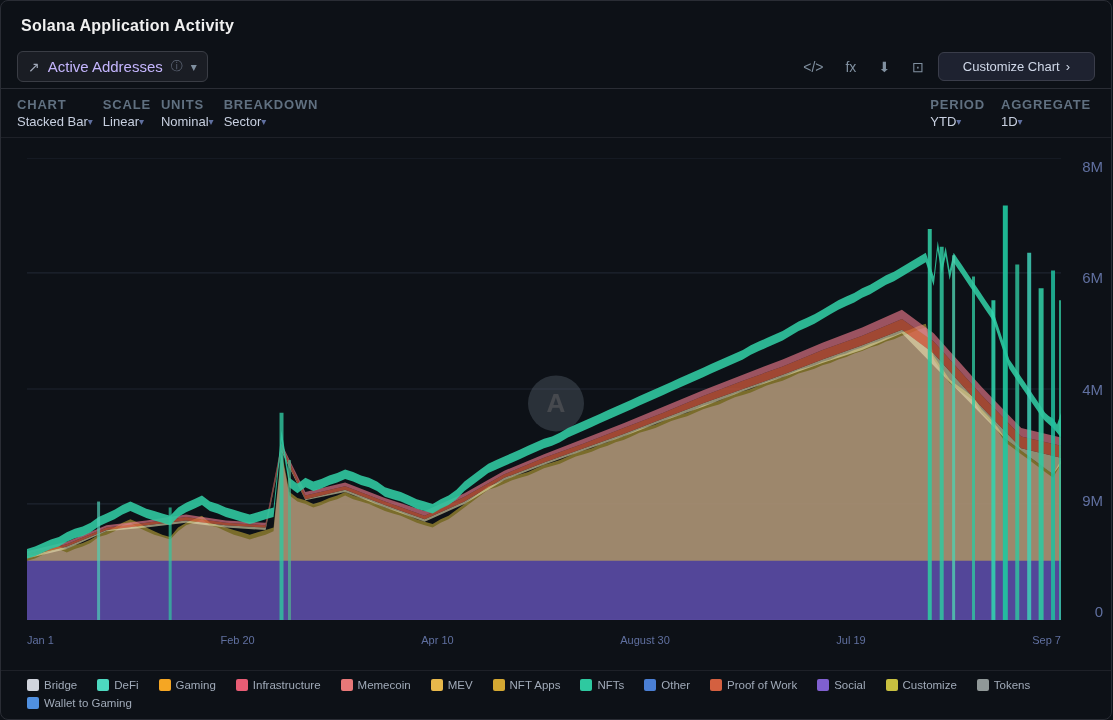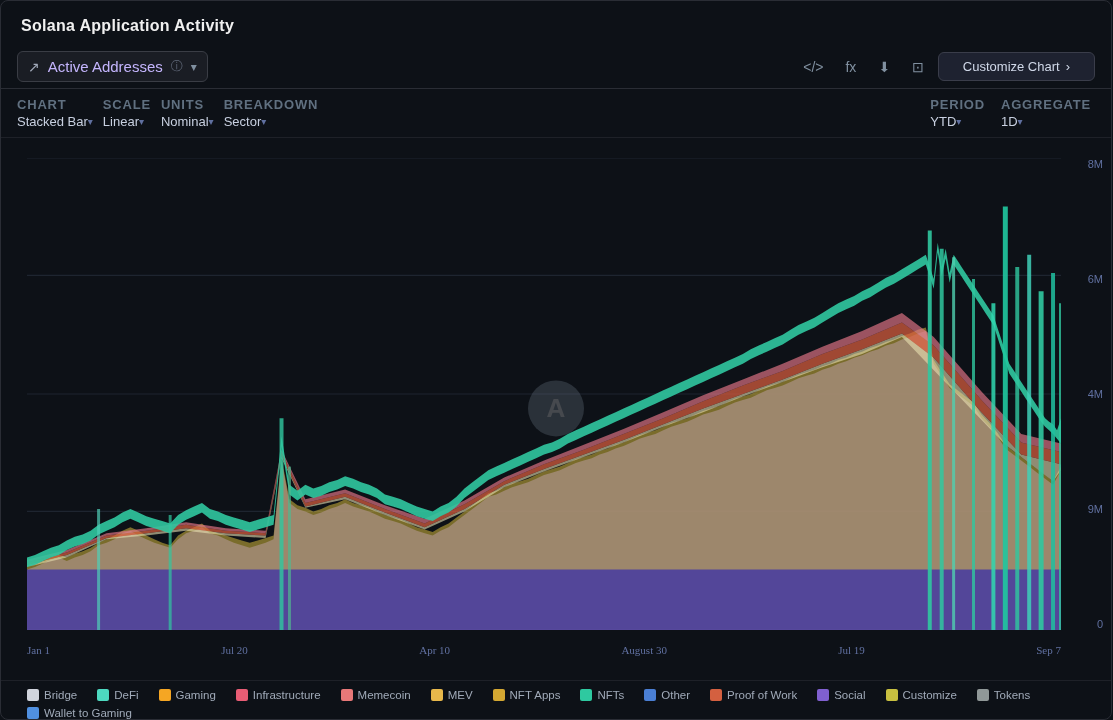--- a/index.html
+++ b/index.html
@@ -143,21 +143,21 @@
       top: 10px;
       bottom: 50px;
       display: flex;
       flex-direction: column;
       justify-content: space-between;
       align-items: flex-end;
       pointer-events: none;
       z-index: 5;
     }
     .y-label {
-      font-size: 11px;
+      font-size: 15px;
       color: #6070a0;
       margin-left: 40px;
     }
     .chart-svg-area {
       position: absolute;
       left: 26px;
       right: 50px;
       top: 10px;
       bottom: 50px;
     }
@@ -166,21 +166,20 @@
       left: 26px;
       right: 50px;
       bottom: 24px;
       display: flex;
       justify-content: space-between;
       pointer-events: none;
     }
     .x-label {
       font-size: 11px;
       color: #6070a0;
-      font-family: Liberation Serif, serif;
     }
     .watermark {
       position: absolute;
       top: 50%;
       left: 50%;
       transform: translate(-50%, -60%);
       display: flex;
       align-items: center;
       gap: 14px;
       opacity: 0.25;
@@ -201,21 +200,21 @@
     }
     .watermark-text {
       font-size: 32px;
       font-weight: 600;
       color: #a0b0c0;
       letter-spacing: 1px;
     }
     .legend-row {
       display: flex;
       flex-wrap: wrap;
-      padding: 8px 26px 0 26px;
+      padding: 8px 26px 10px 26px;
       gap: 6px 20px;
       border-top: 1px solid #1e2128;
     }
     .legend-item {
       display: flex;
       align-items: center;
       gap: 5px;
       cursor: pointer;
     }
     .legend-dot {
@@ -441,21 +440,21 @@
 
           <line x1="72" y1="290" x2="72" y2="390" stroke="#50d0b8" stroke-width="3" opacity="0.7"></line>
           <line x1="144" y1="295" x2="144" y2="390" stroke="#30c8a0" stroke-width="3" opacity="0.7"></line>
           <line x1="256" y1="215" x2="256" y2="390" stroke="#30c8a0" stroke-width="4" opacity="0.8"></line>
           <line x1="264" y1="255" x2="264" y2="390" stroke="#50b890" stroke-width="3" opacity="0.7"></line>
         </svg>
       </div>
 
       <div class="x-axis-labels">
         <span class="x-label">Jan 1</span>
-        <span class="x-label">Jul 20</span>
+        <span class="x-label">Feb 20</span>
         <span class="x-label">Apr 10</span>
         <span class="x-label">August 30</span>
         <span class="x-label">Jul 19</span>
         <span class="x-label">Sep 7</span>
       </div>
 
       <div class="watermark">
         <div class="watermark-icon">A</div>
       </div>
     </div>

